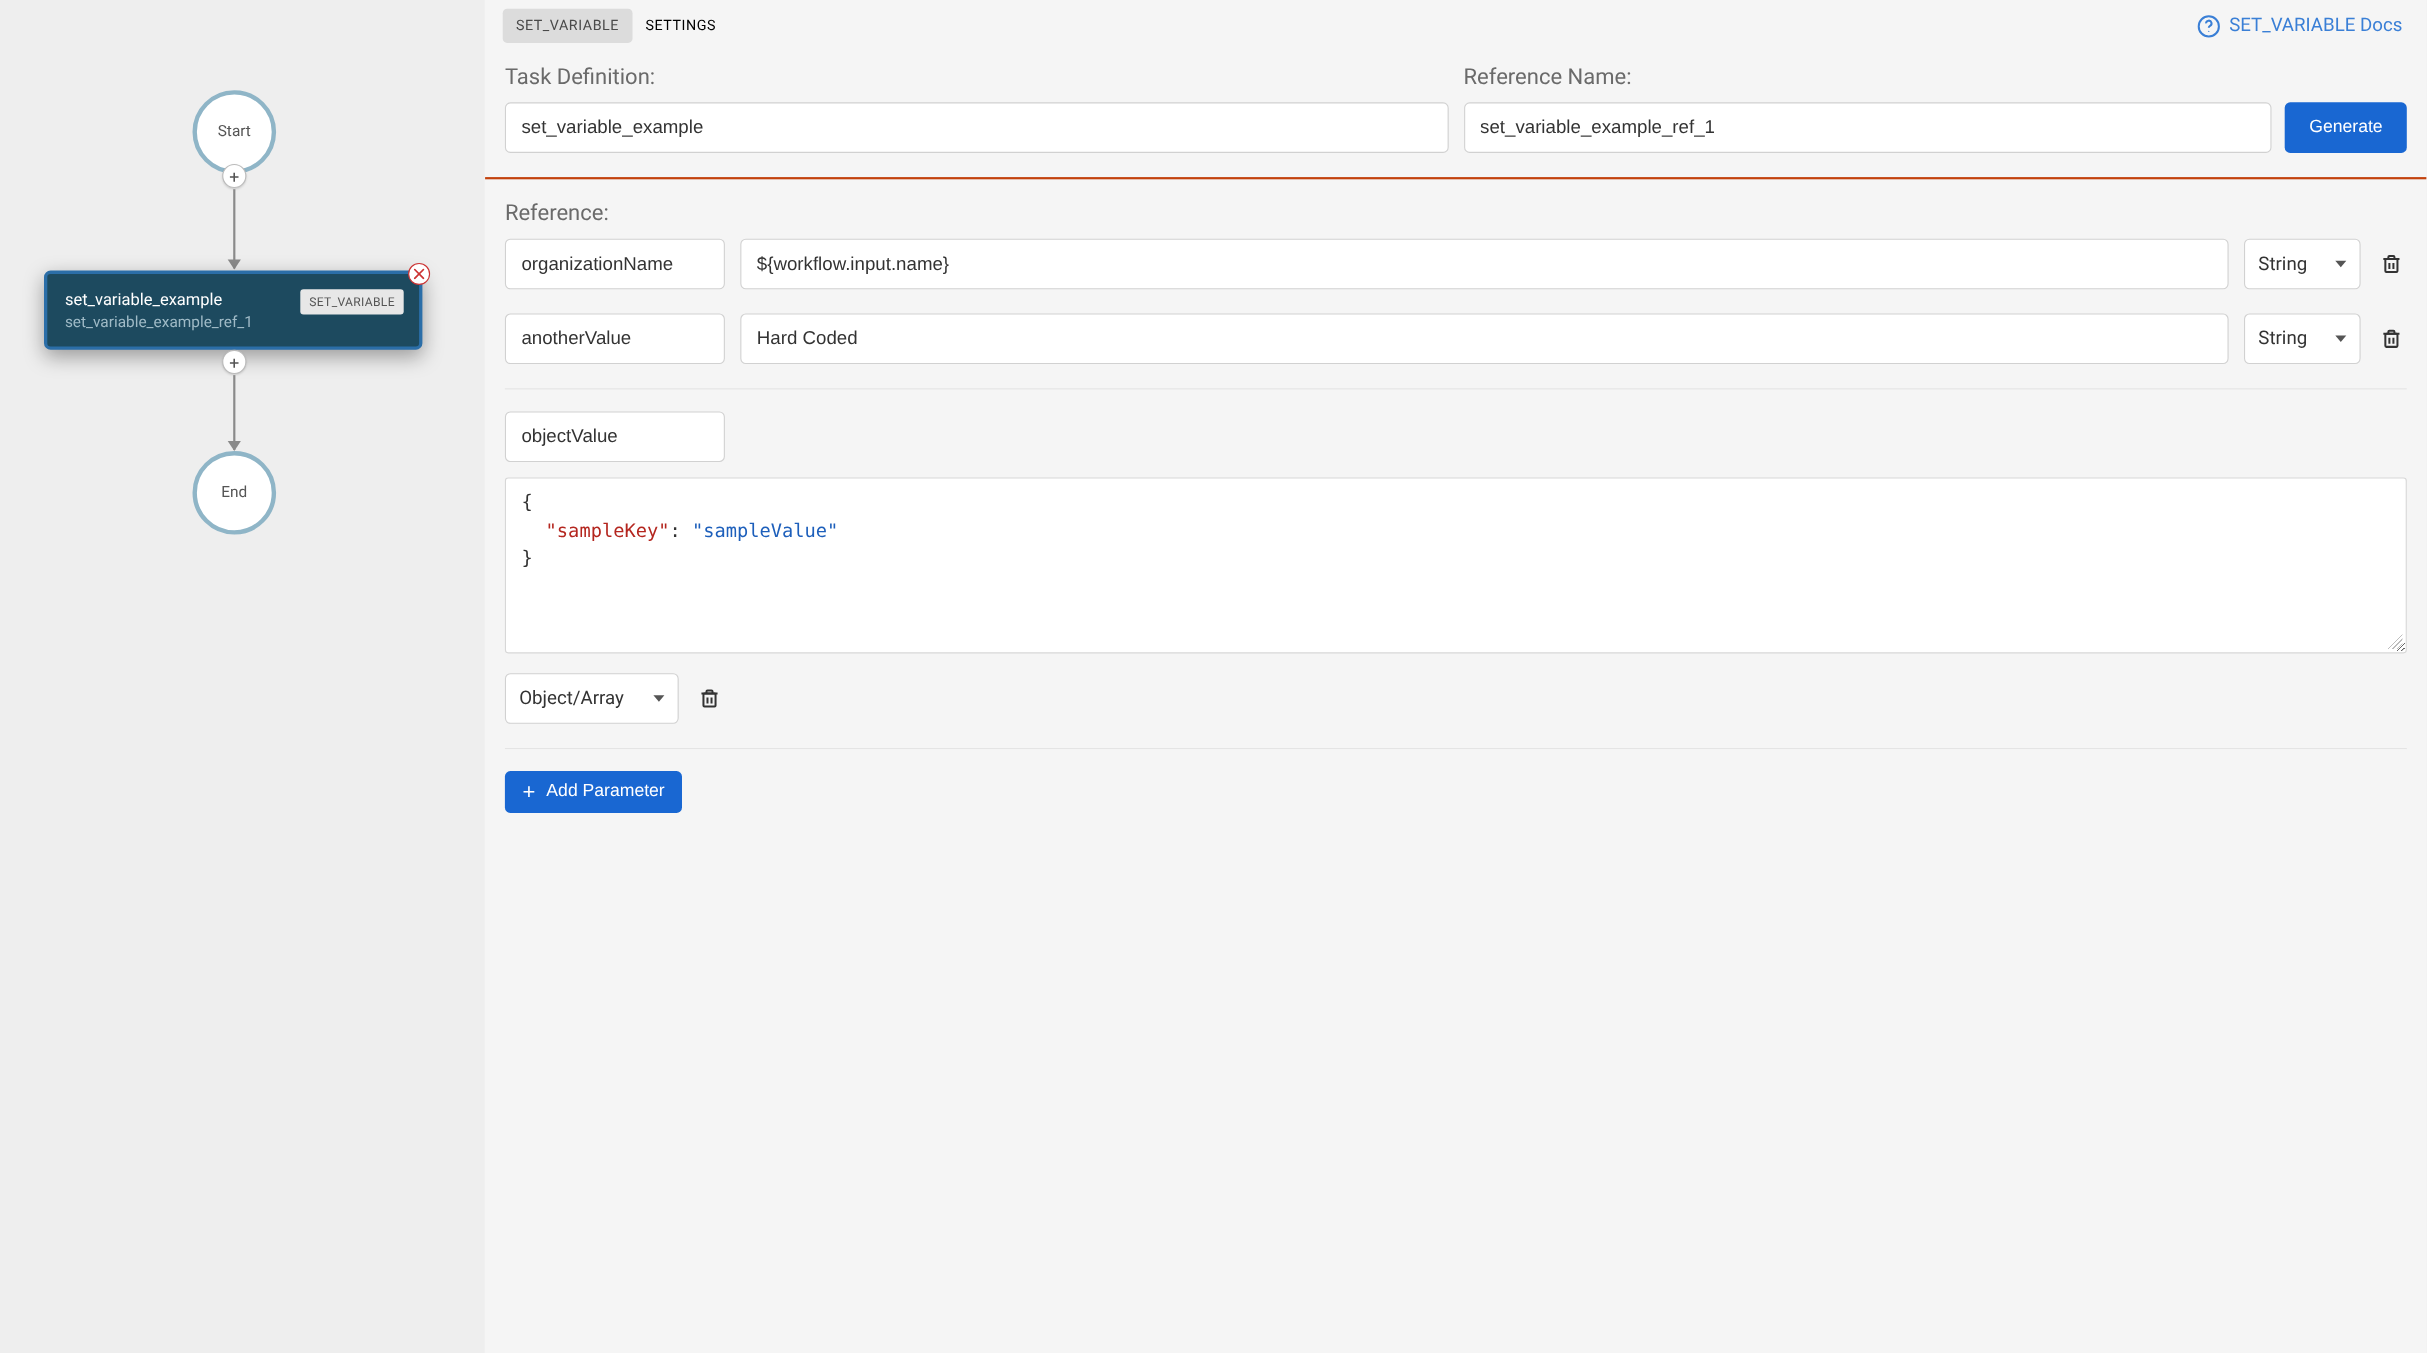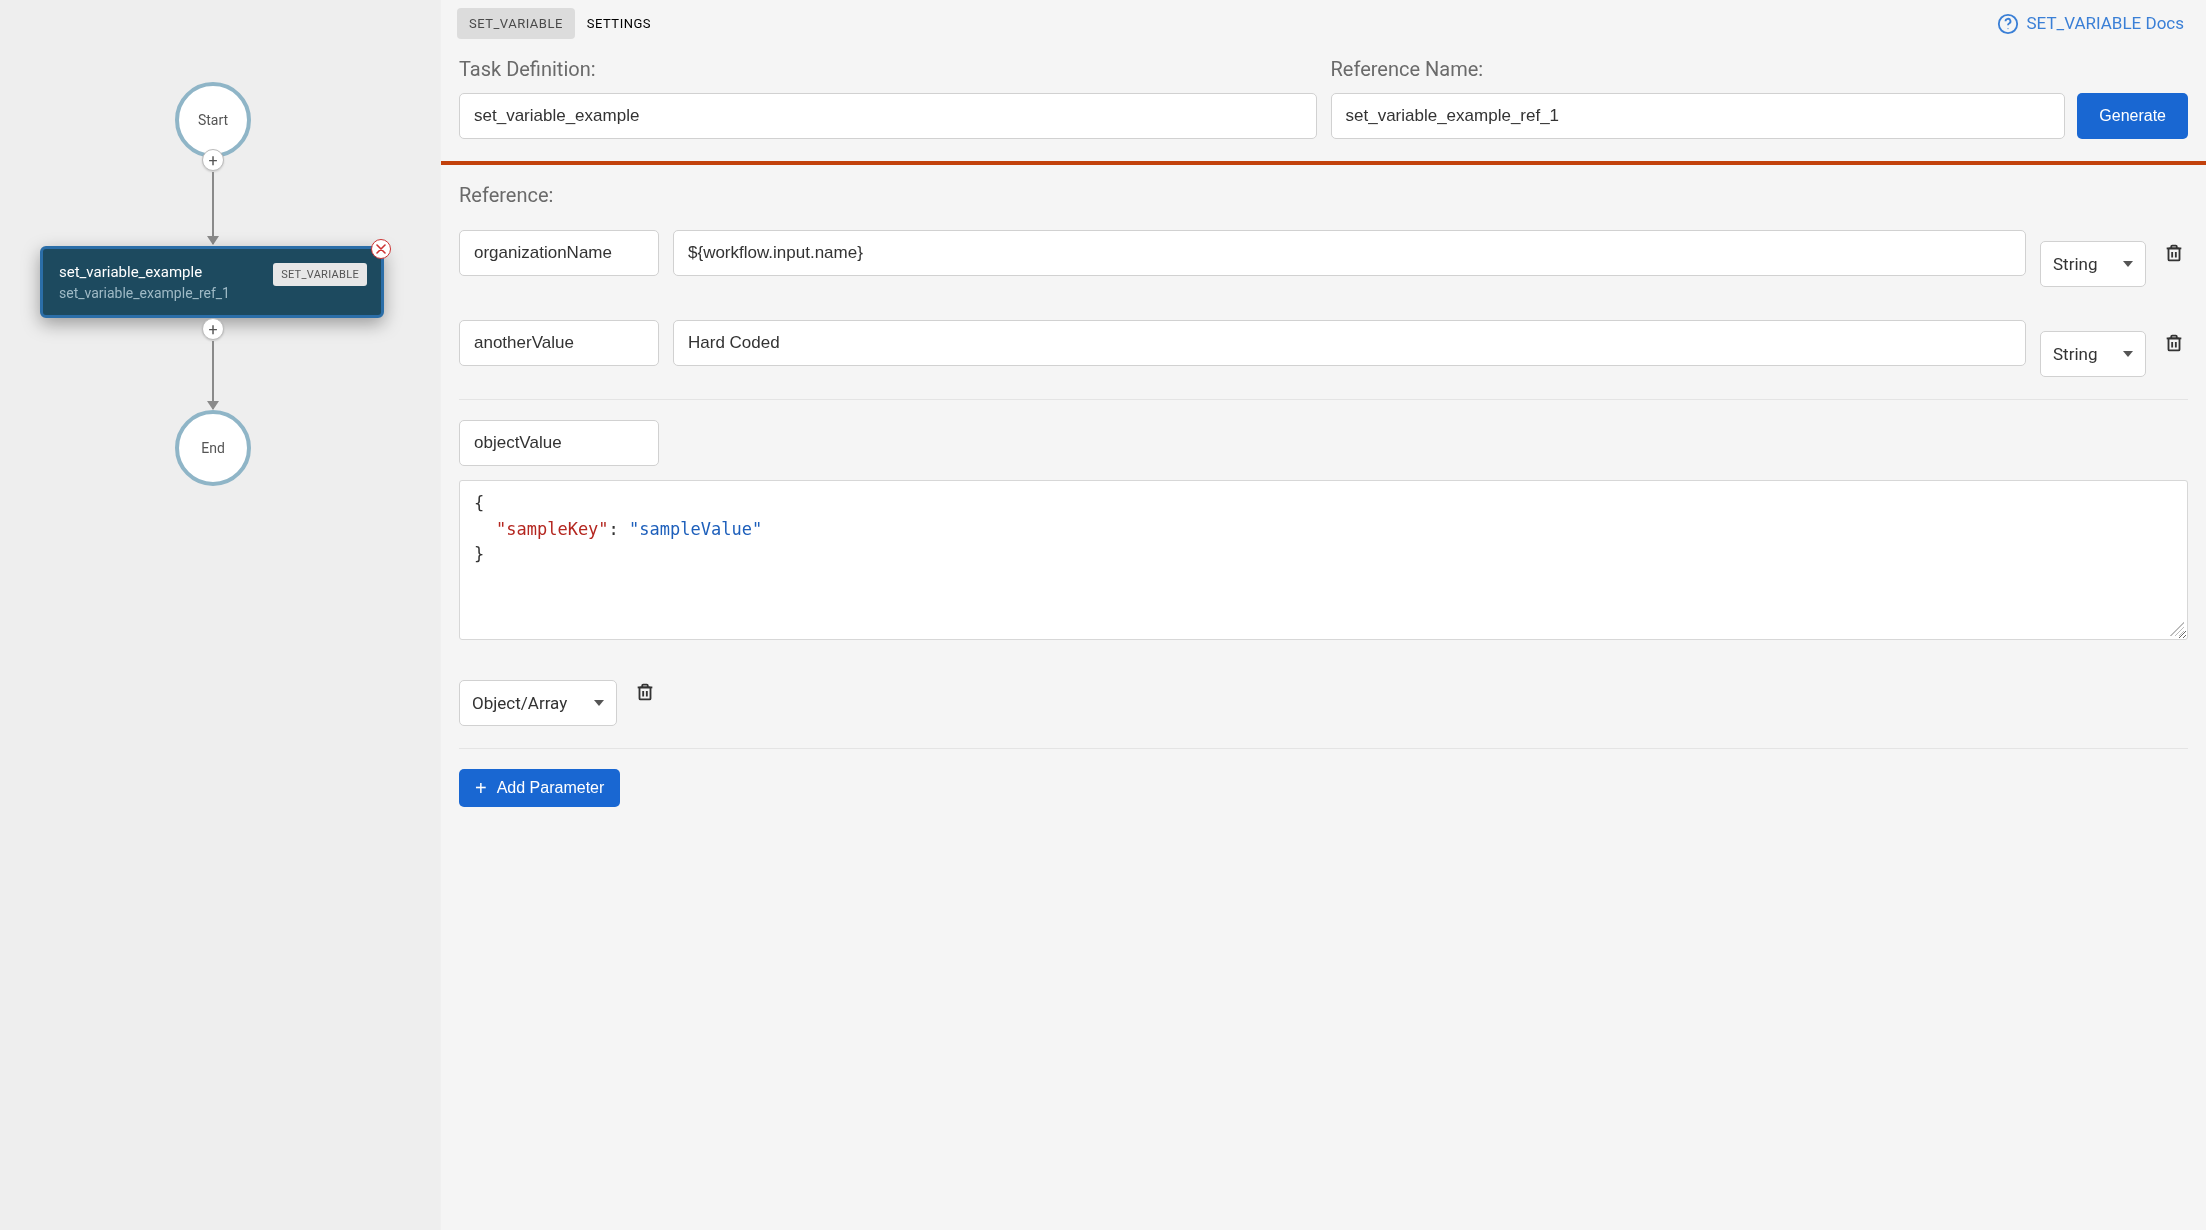--- a/index.html
+++ b/index.html
@@ -127,21 +127,21 @@
     color:#3a7fd6;
     font-size:17px;
     cursor:pointer;
     padding-right:6px;
   }
   .docs-link svg { stroke:#3a7fd6; }
 
   
   .section {
     padding:18px 18px 22px 18px;
-    border-bottom:4px solid #c2410c;
+    border-bottom:2px solid #c2410c;
   }
   .section:last-child { border-bottom:none; }
   .label {
     font-size:20px;
     color:#6a6a6a;
     margin-bottom:12px;
   }
   .row { display:flex; gap:14px; align-items:flex-start; }
   .col { display:flex; flex-direction:column; flex:1; }
   .input {
@@ -179,21 +179,20 @@
     border:1px solid #d1d1d1;
     border-radius:5px;
     background:#fff;
     display:flex;
     align-items:center;
     justify-content:space-between;
     padding:0 12px;
     font-size:17px;
     color:#333;
     cursor:pointer;
-    margin-top:22px;
   }
   .type-select.wide { flex:0 0 158px; }
   .caret-down {
     width:0;height:0;
     border-left:5px solid transparent;
     border-right:5px solid transparent;
     border-top:6px solid #555;
   }
   .trash {
     flex:0 0 28px;

